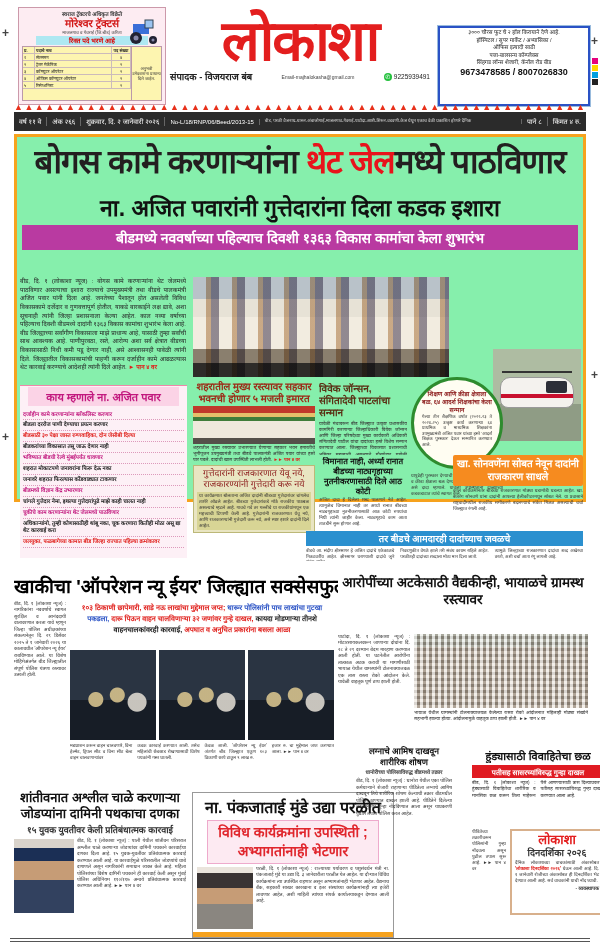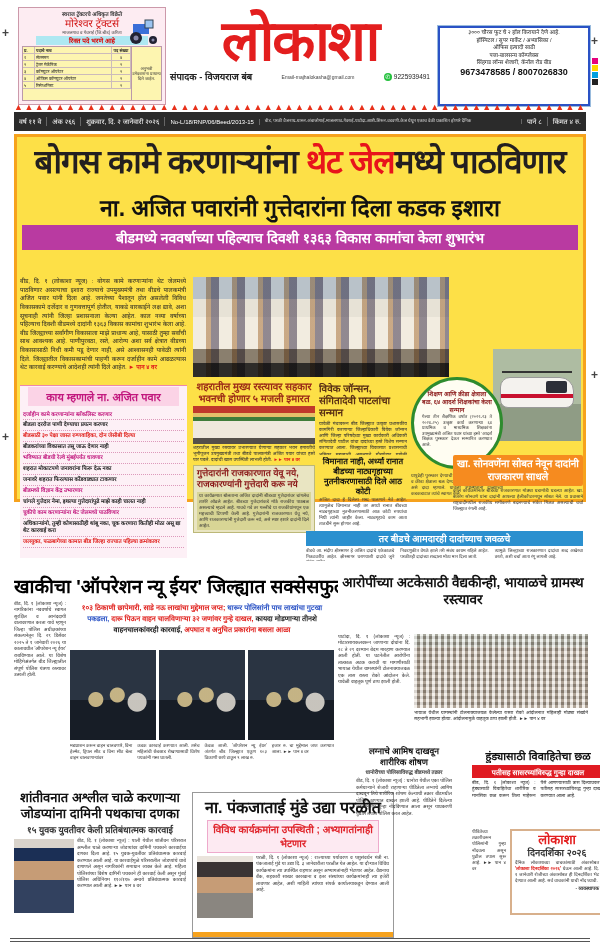--- a/index.html
+++ b/index.html
@@ -3,21 +3,21 @@
 <meta charset="utf-8">
 <style>
   html,body{margin:0;padding:0;background:#e9e9e9;}
   #page{position:relative;width:600px;height:947px;background:#fff;margin:0 auto;
         font-family:"Liberation Sans","DejaVu Sans",sans-serif;overflow:hidden;color:#222;}
   [data-name]{box-sizing:border-box;}
   .abs{position:absolute;}
   
   .ad-left{left:18px;top:7px;width:148px;height:98px;background:#fdecf2;border:1px solid #c9a;padding:2px 3px;font-size:5.5px;text-align:center;}
   .al-line1{font-size:5.5px;color:#333;font-weight:bold;}
-  .al-title{font-size:10.5px;color:#d21a1a;font-weight:normal;line-height:1.05;}
+  .al-title{font-size:10.5px;color:#d21a1a;font-weight:bold;line-height:1.05;}
   .al-line2{font-size:4.5px;color:#444;}
   .al-strip{background:#aee8f2;color:#d00;font-weight:bold;font-size:6.5px;margin:1px 14px;}
   .al-tablewrap{display:flex;background:#fdf5b0;border:1px solid #b9a;margin-top:1px;height:55px;}
   .al-table{flex:1;display:flex;flex-direction:column;font-size:4.3px;text-align:left;}
   .al-tr{display:flex;border-bottom:1px solid #cbb;}
   .al-tr span{padding:0 1px;border-right:1px solid #cbb;overflow:hidden;white-space:nowrap;}
   .al-c0{width:9px;}.al-c1{flex:1;}.al-c2{width:16px;text-align:center;}
   .al-note{width:30px;font-size:4.2px;display:flex;align-items:center;text-align:center;border-left:1px solid #b9a;color:#333;}
   .al-phone{background:#18189c;color:#fff;font-weight:bold;font-size:8.2px;margin-top:19px;white-space:nowrap;}
   .tractor{position:absolute;right:4px;top:10px;}
@@ -34,21 +34,21 @@
   .ar-phone{font-size:9px;font-weight:900;color:#111;white-space:nowrap;}
   .cropmark{color:#444;font-size:12px;font-weight:bold;}
   .colorbar{right:2px;top:58px;width:6px;}
   .colorbar div{width:6px;height:6px;margin-bottom:1px;}
   
   .tri-row{left:14px;top:102px;width:572px;height:10px;overflow:hidden;color:#e8301a;font-size:9px;line-height:10px;letter-spacing:1.5px;white-space:nowrap;}
   .infobar{left:14px;top:112px;width:572px;height:19px;background:#2b2b2b;color:#fff;display:flex;align-items:center;}
   .ib-seg{padding:0 5px;border-right:1px solid #666;font-size:6.8px;white-space:nowrap;}
   .ib-places{flex:1;font-size:4.4px;white-space:normal;line-height:1.1;color:#ddd;}
   
-  .main-box{left:14px;top:134px;width:572px;height:368px;border:3px solid #f6a21d;background:#fde047;}
+  .main-box{left:14px;top:134px;width:572px;height:368px;border:3px solid #f6a21d;background:#86efac;}
   .lead-h1{position:absolute;top:1px;left:0;right:0;text-align:center;font-size:33px;font-weight:900;color:#231f20;white-space:nowrap;overflow:hidden;letter-spacing:-1px;}
   .lead-h1 .red{color:#e8131b;}
   .lead-h2{position:absolute;top:54px;left:0;right:0;text-align:center;font-size:23px;font-weight:800;color:#111;white-space:nowrap;overflow:hidden;}
   .lead-strip{position:absolute;top:88px;left:5px;right:5px;background:#b93aa1;color:#fff;font-size:14px;font-weight:bold;text-align:center;padding:3px 0;white-space:nowrap;overflow:hidden;}
   .lead-body{position:absolute;left:3px;top:140px;width:166px;height:104px;font-size:6.1px;text-align:justify;line-height:1.42;color:#222;overflow:hidden;}
   .pageref{color:#e0201c;font-weight:bold;}
   .photo{background:#ccc;overflow:hidden;}
   .photo-stage{position:absolute;left:176px;top:140px;width:256px;height:100px;
     background:linear-gradient(180deg,#b9c2c9 0 22%,#e7e2d6 22% 40%,#f2ece0 40% 72%,#8a7f6e 72% 86%,#2e2c29 86% 100%),
     repeating-linear-gradient(90deg,rgba(255,255,255,.55) 0 13px,rgba(202,165,127,.8) 13px 18px,rgba(70,60,90,.55) 18px 26px);
@@ -65,21 +65,21 @@
   .q-title{background:#fbd3e6;color:#c2187e;font-weight:900;font-size:11px;text-align:center;padding:2px 0;margin:1px 8px;}
   .q-list{padding:2px 3px 0 3px;}
   .q-item{font-size:5.6px;font-weight:bold;line-height:1.25;padding:1.5px 0;border-bottom:1px dotted #d9b;color:#222;}
   
   .sahakar{position:absolute;left:176px;top:244px;width:122px;height:179px;overflow:hidden;}
   .sh-head{font-size:10px;font-weight:900;color:#9c2b17;text-align:center;line-height:1.15;}
   .photo-bhoomi{width:100%;height:38px;margin-top:2px;
     background:linear-gradient(180deg,#c0392b 0 18%,#e5c06a 18% 30%,#3f7d3a 30% 40%,#efe9dd 40% 85%,#55504a 85% 100%);}
   .sh-cap{font-size:4.7px;text-align:justify;line-height:1.3;color:#333;margin-top:1px;}
   .khaki-box{margin-top:2px;background:#e9e5c2;border:1px solid #bcb878;padding:2px 3px;}
-  .kh-title{color:#8b1a1a;font-weight:700;font-size:9px;text-align:left;line-height:1.2;}
+  .kh-title{color:#8b1a1a;font-weight:400;font-size:9px;text-align:center;line-height:1.2;}
   .kh-body{background:#d8d595;font-size:4.6px;text-align:justify;line-height:1.3;margin-top:2px;padding:1px 2px;color:#333;}
   
   .johnson{position:absolute;left:302px;top:246px;width:88px;height:72px;overflow:hidden;}
   .jo-head{font-size:10px;font-weight:900;color:#5a3014;text-align:left;line-height:1.2;}
   .jo-body{font-size:4.7px;text-align:justify;line-height:1.3;margin-top:2px;color:#333;}
   .circle-inset{position:absolute;left:394px;top:240px;width:92px;height:92px;border-radius:50%;border:3px solid #2e8b2e;background:#fffdf2;padding:10px 8px;text-align:center;overflow:hidden;}
   .ci-title{font-size:6.2px;font-weight:900;color:#8b1a1a;line-height:1.25;}
   .ci-body{font-size:4.4px;line-height:1.25;color:#333;margin-top:1px;text-align:justify;}
   .circle-below{position:absolute;left:394px;top:336px;width:92px;height:52px;font-size:4.6px;text-align:justify;line-height:1.3;color:#333;overflow:hidden;}
   .natya{position:absolute;left:302px;top:320px;width:88px;height:70px;overflow:hidden;}
@@ -113,21 +113,21 @@
   .crowd-cap{left:414px;top:710px;width:174px;height:34px;font-size:4.7px;text-align:justify;line-height:1.3;color:#333;overflow:hidden;}
   
   .shantivan{left:14px;top:790px;width:172px;height:146px;overflow:hidden;}
   .sv-head{font-size:13px;font-weight:900;color:#111;text-align:center;line-height:1.2;}
   .sv-sub{font-size:9px;font-weight:bold;color:#333;text-align:center;margin:2px 0;}
   .sv-body{font-size:4.8px;text-align:justify;line-height:1.35;color:#333;}
   .photo-police{float:left;width:60px;height:74px;margin:1px 3px 1px 0;
     background:linear-gradient(180deg,#d9d3cb 0 12%,#1b2f55 12% 30%,#c69c76 30% 56%,#32415f 56% 100%);}
   .pankaja-box{left:192px;top:792px;width:202px;height:146px;border:1px solid #999;padding:3px 4px;overflow:hidden;}
   .pk-head{font-size:16px;font-weight:900;color:#111;text-align:center;white-space:nowrap;overflow:hidden;}
-  .pk-sub{background:#fdeaf2;border:1px solid #eac;margin:2px 10px;text-align:center;color:#e0262d;font-weight:bold;font-size:10px;line-height:1.35;padding:2px 0;}
+  .pk-sub{background:#fdeaf2;border:1px solid #eac;margin:2px 10px;text-align:center;color:#e0262d;font-weight:bold;font-size:14px;line-height:1.35;padding:2px 0;}
   .pk-body{font-size:4.8px;text-align:justify;line-height:1.35;color:#333;margin-top:2px;}
   .photo-pankaja{float:left;width:56px;height:62px;margin:1px 3px 1px 0;
     background:linear-gradient(180deg,#eae4dc 0 10%,#3a3434 10% 34%,#c69c76 34% 60%,#8a8680 60% 100%);}
   .pk-strip{position:absolute;left:0;right:0;bottom:0;height:5px;background:#f6a21d;}
   .lagna{left:356px;top:746px;width:96px;height:190px;overflow:hidden;}
   .lg-head{font-size:8.6px;font-weight:900;color:#111;text-align:center;line-height:1.25;}
   .lg-sub{font-size:5.4px;font-weight:bold;color:#444;text-align:center;margin:1px 0 2px 0;}
   .lg-body{font-size:4.8px;text-align:justify;line-height:1.35;color:#333;}
   .hunda{left:472px;top:748px;width:132px;height:188px;overflow:hidden;}
   .hd-head{font-size:11px;font-weight:900;color:#111;text-align:center;white-space:nowrap;overflow:hidden;}

